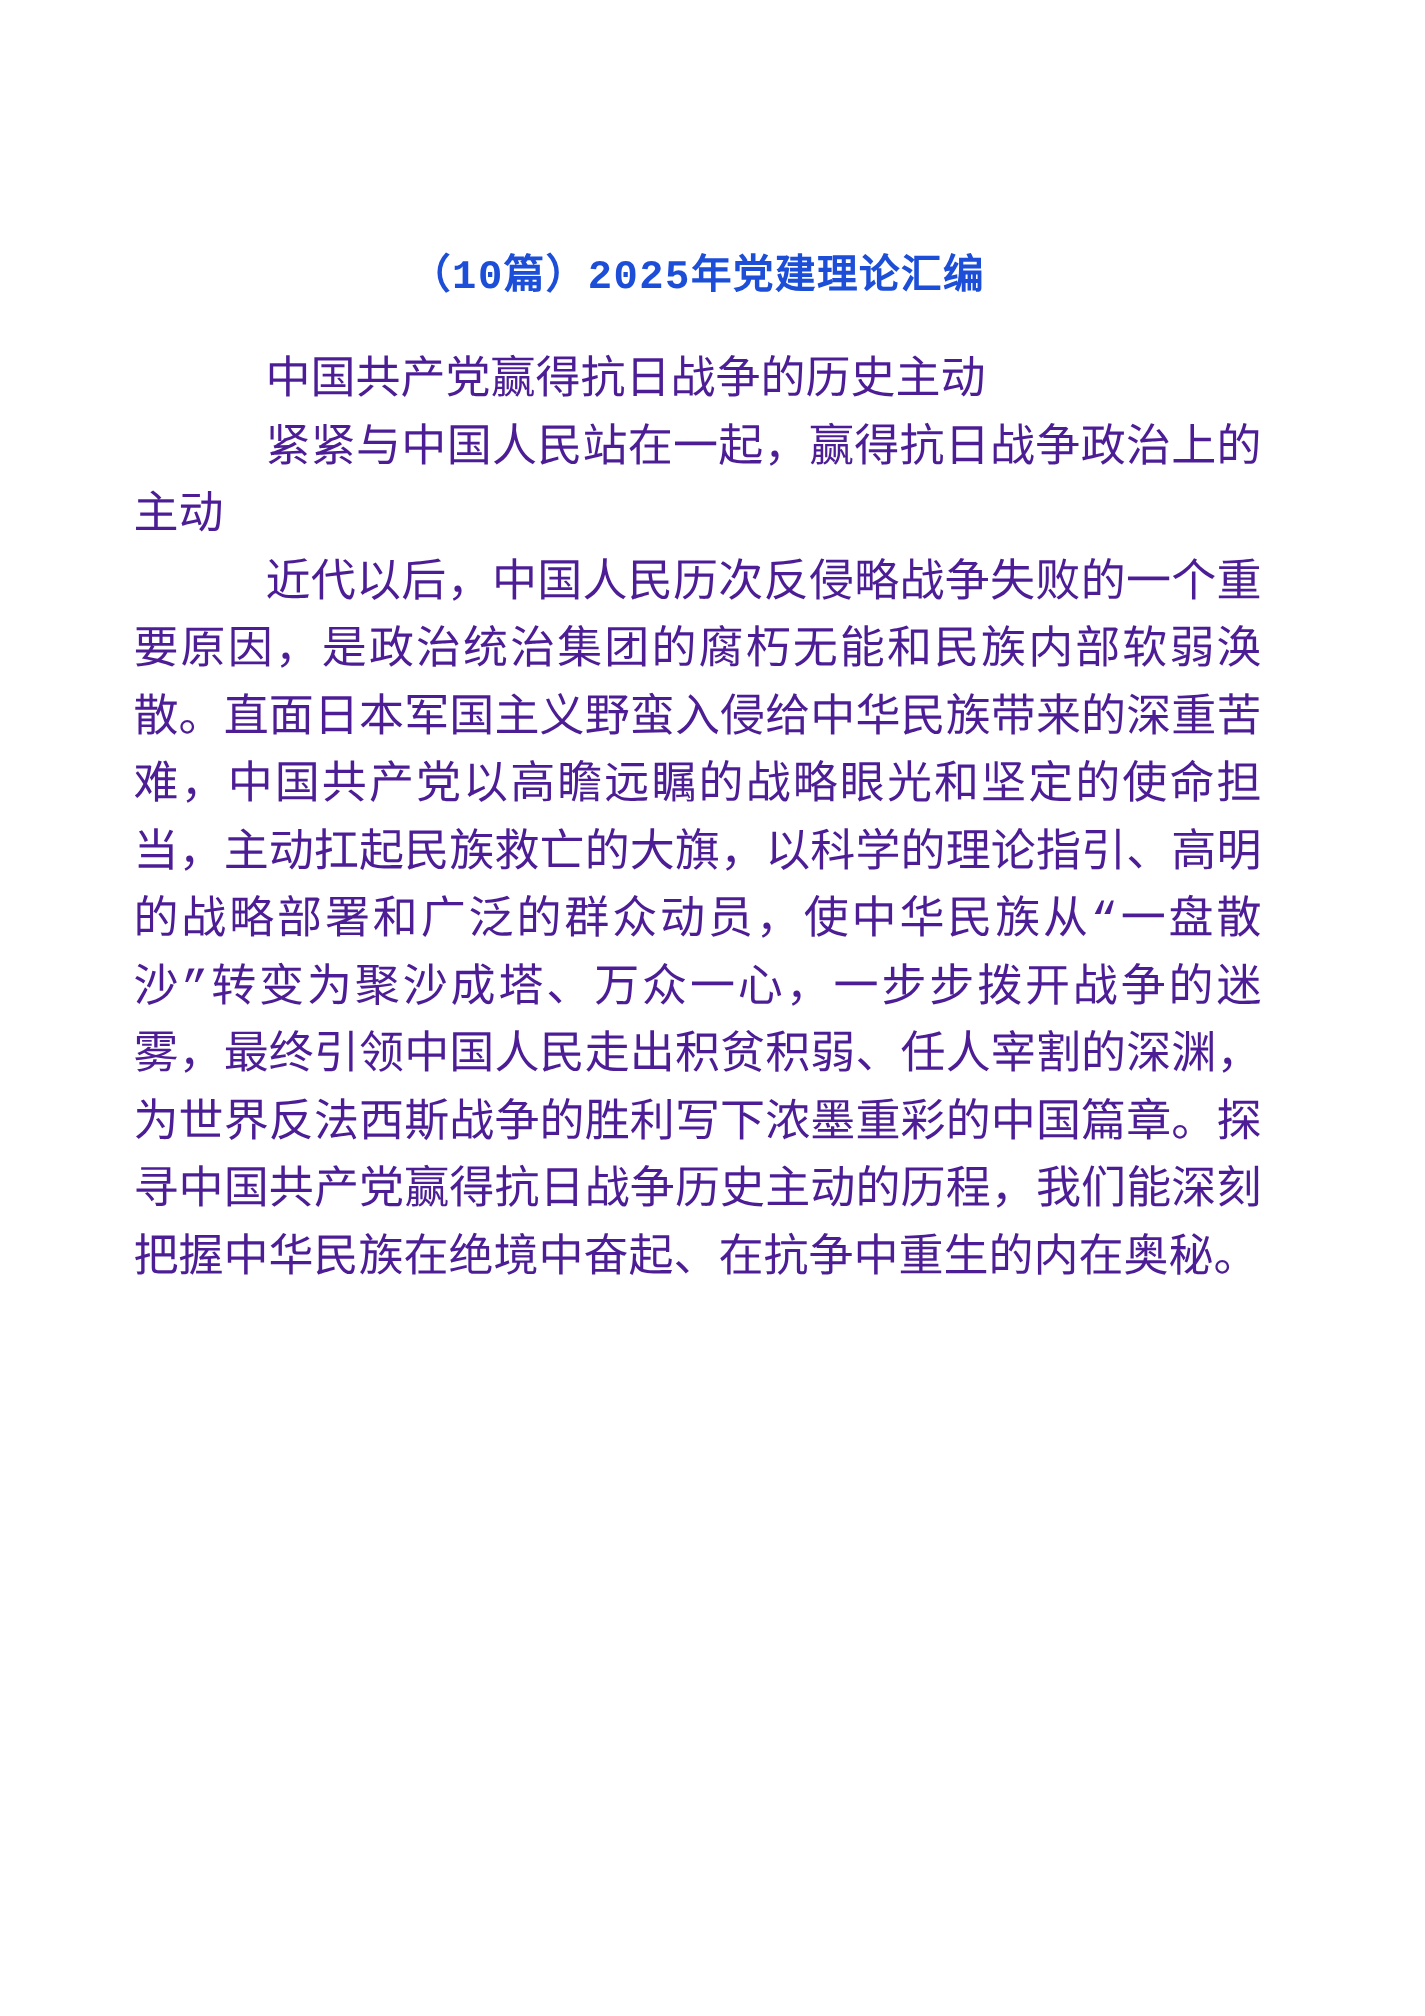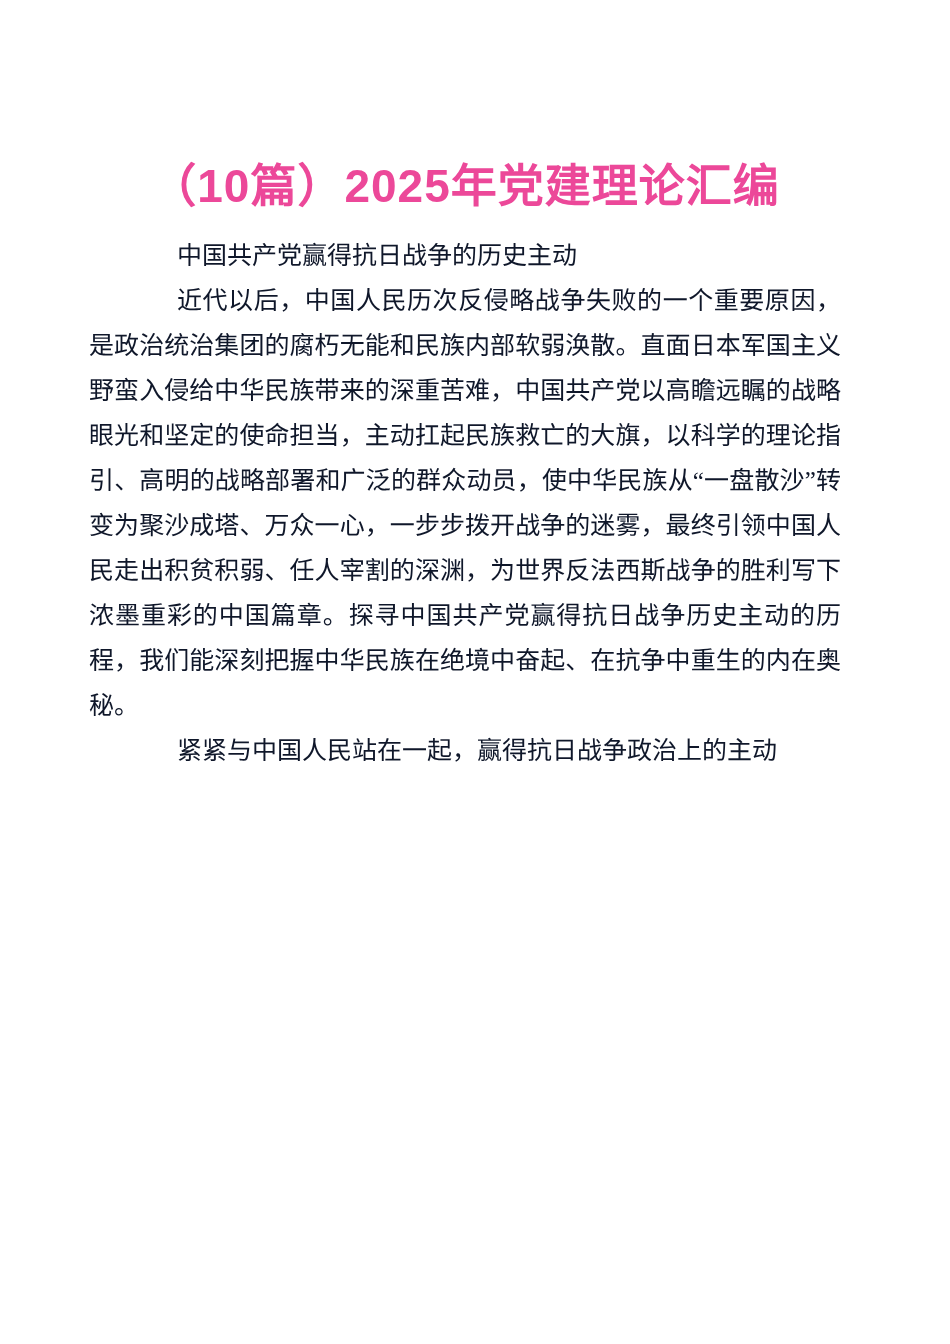--- a/index.html
+++ b/index.html
@@ -15,44 +15,44 @@
     overflow: hidden;
     box-sizing: border-box;
   }
   .doc-content {
     position: absolute;
     left: 89px;
     top: 0;
     width: 752px;
   }
   .doc-title {
-    font-family: Liberation Sans, sans-serif;
+    font-family: Liberation Mono, monospace;
     font-weight: bold;
-    font-size: 46px;
+    font-size: 27px;
     line-height: 48px;
     letter-spacing: 1px;
-    color: #ec4899;
+    color: #1d4ed8;
     text-align: center;
     margin: 162px 0 23px 0;
     white-space: nowrap;
   }
   .doc-para {
-    font-family: Liberation Serif, serif;
-    font-size: 25px;
+    font-family: Liberation Mono, monospace;
+    font-size: 30px;
     line-height: 45px;
-    color: #0f172a;
+    color: #4c1d95;
     margin: 0;
     text-align: justify;
     text-justify: inter-ideograph;
     text-indent: 88px;
   }
 </style>
 </head>
 <body>
 
 <div class="doc-page">
   <div class="doc-content">
     <h1 class="doc-title">（10篇）2025年党建理论汇编</h1>
     <p class="doc-para">中国共产党赢得抗日战争的历史主动</p>
+    <p class="doc-para">紧紧与中国人民站在一起，赢得抗日战争政治上的主动</p>
     <p class="doc-para">近代以后，中国人民历次反侵略战争失败的一个重要原因，是政治统治集团的腐朽无能和民族内部软弱涣散。直面日本军国主义野蛮入侵给中华民族带来的深重苦难，中国共产党以高瞻远瞩的战略眼光和坚定的使命担当，主动扛起民族救亡的大旗，以科学的理论指引、高明的战略部署和广泛的群众动员，使中华民族从“一盘散沙”转变为聚沙成塔、万众一心，一步步拨开战争的迷雾，最终引领中国人民走出积贫积弱、任人宰割的深渊，为世界反法西斯战争的胜利写下浓墨重彩的中国篇章。探寻中国共产党赢得抗日战争历史主动的历程，我们能深刻把握中华民族在绝境中奋起、在抗争中重生的内在奥秘。</p>
-    <p class="doc-para">紧紧与中国人民站在一起，赢得抗日战争政治上的主动</p>
   </div>
 </div>
 
 </body></html>

